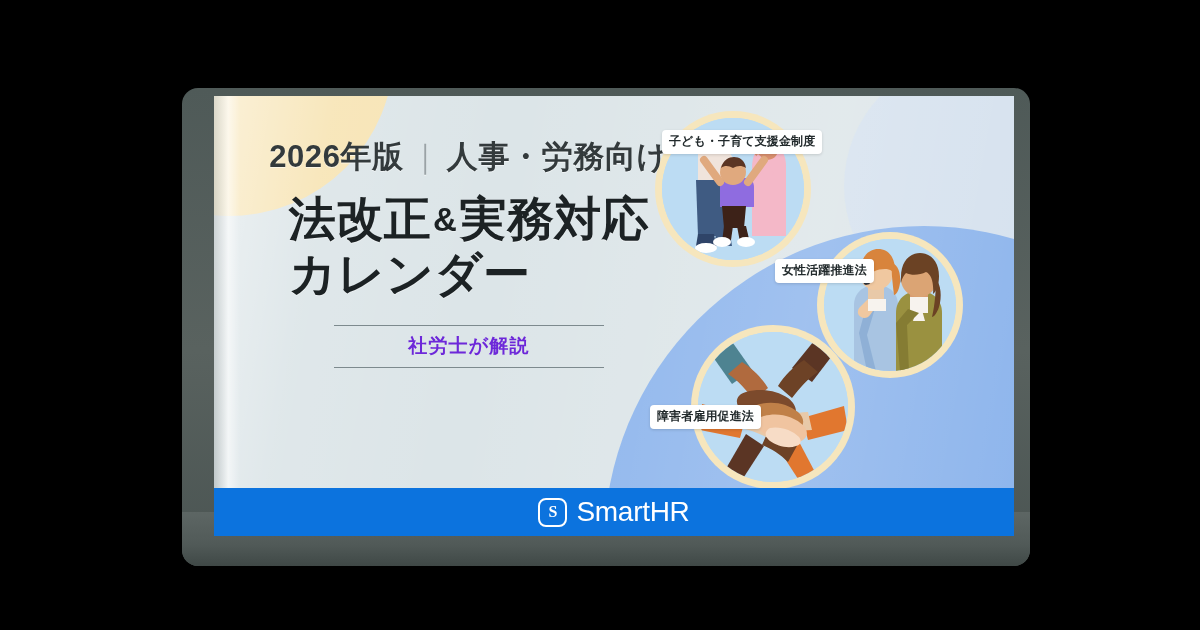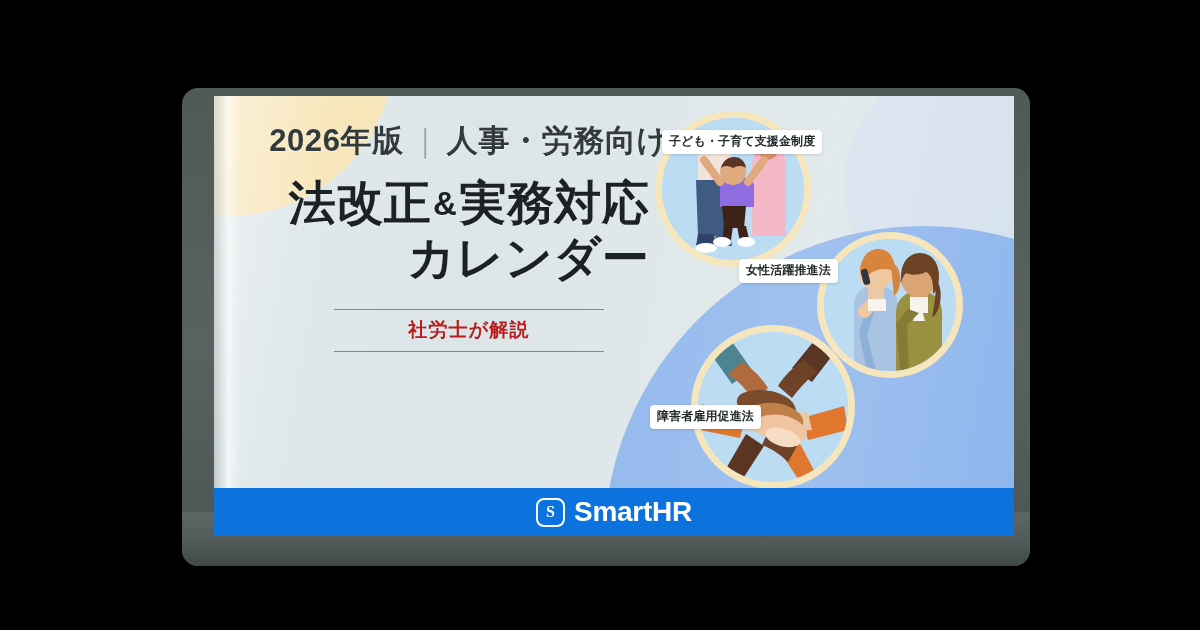--- a/index.html
+++ b/index.html
@@ -72,35 +72,35 @@
   .pill{
     margin-top:52px;
     display:inline-flex;align-items:center;justify-content:center;
     padding:9px 30px 11px;border-radius:999px;
     background:linear-gradient(100deg,#5ba6ea 0%,#2d84e0 55%,#2c80dd 100%);
     color:#fff;font-size:21px;font-weight:700;letter-spacing:.06em;
     box-shadow:0 2px 5px rgba(0,0,0,.10);
     white-space:nowrap;
   }
   .subtitle{
-    margin-top:24px;font-size:31px;font-weight:700;color:#333a3c;
+    margin-top:40px;font-size:31px;font-weight:700;color:#333a3c;
     letter-spacing:.02em;white-space:nowrap;
     text-shadow:0 1px 0 rgba(255,255,255,.55);
   }
   .subtitle .sep{color:#9aa3a6;font-weight:400;padding:0 6px;}
   .title{
     margin-top:14px;font-size:47px;line-height:1.16;font-weight:700;
-    color:#1c2224;text-align:right;letter-spacing:.01em;white-space:nowrap;
+    color:#1c2224;text-align:left;letter-spacing:.01em;white-space:nowrap;
     text-shadow:0 1px 0 rgba(255,255,255,.4);
   }
   .title .amp{font-size:33px;padding:0 2px;vertical-align:4px;}
   .byline-wrap{margin-top:24px;width:270px;}
   .byline-rule{height:1px;background:#7d8a8e;}
   .byline{
-    text-align:center;font-size:19px;font-weight:700;color:#b91c1c;
+    text-align:center;font-size:19px;font-weight:700;color:#6d28d9;
     padding:7px 0 8px;letter-spacing:.06em;white-space:nowrap;
   }
 
   
   .photo{
     position:absolute;border-radius:50%;overflow:hidden;z-index:11;
     box-shadow:0 0 0 7px #f6e6bd;
     background:#bcdcf3;
   }
   .photo svg{display:block;width:100%;height:100%;}
@@ -110,36 +110,36 @@
 
   .tag{
     position:absolute;z-index:14;
     background:#ffffff;border-radius:4px;
     padding:3px 7px 4px;
     font-size:12px;font-weight:700;color:#222a2c;
     white-space:nowrap;letter-spacing:.01em;
     box-shadow:0 1px 3px rgba(0,0,0,.14);
   }
   .t1{left:448px;top:34px;}
-  .t2{left:525px;top:163px;}
+  .t2{left:561px;top:163px;}
   .t3{left:436px;top:309px;}
 
   
   .brandbar{
     position:absolute;left:0;right:0;bottom:0;height:48px;z-index:15;
     background:#0c73de;
     display:flex;align-items:center;justify-content:center;gap:9px;
   }
   .logo-mark{
     width:25px;height:25px;border:2.5px solid #fff;border-radius:8px;
     display:flex;align-items:center;justify-content:center;
     color:#fff;font-size:16px;font-weight:700;line-height:1;
     font-family:"Liberation Serif","DejaVu Serif",serif;
   }
-  .logo-text{color:#fff;font-size:28px;font-weight:700;letter-spacing:-.01em;}
+  .logo-text{color:#fff;font-size:28px;font-weight:400;letter-spacing:-.01em;}
 </style>
 </head>
 <body>
 
 <div id="stage">
 
   <div class="book-shell"></div>
 
   <div class="cover">
 

